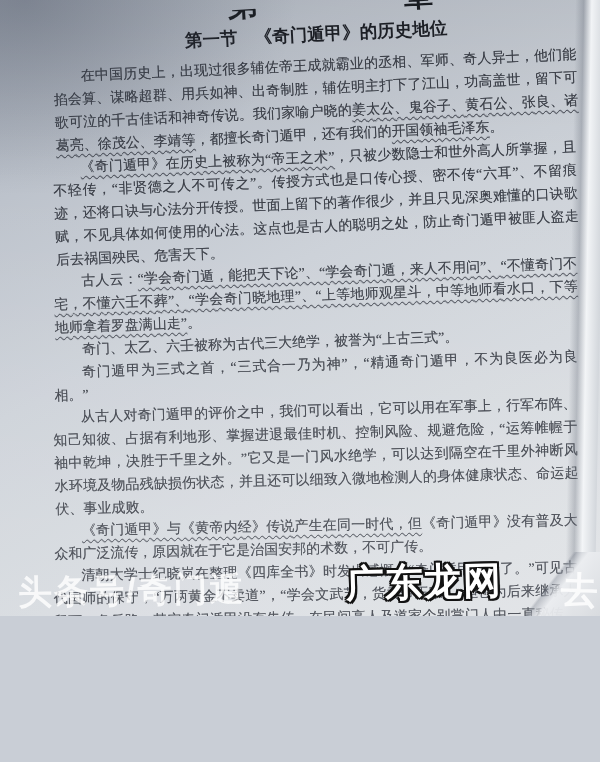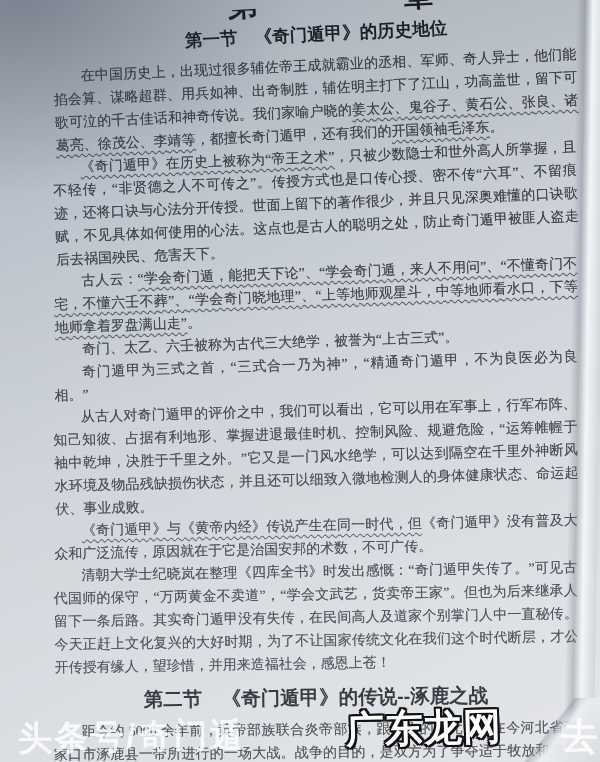--- a/index.html
+++ b/index.html
@@ -2,21 +2,21 @@
 <html><head>
 <meta charset="utf-8">
 <style>
   html,body{margin:0;padding:0;}
   body{
     width:600px;height:762px;overflow:hidden;
     font-family:"Liberation Serif","DejaVu Serif",serif;
     background:#c9ced6;
   }
   .photo{
-    position:relative;width:600px;height:762px;overflow:hidden;
+    position:relative;width:600px;height:616px;overflow:hidden;
     background:linear-gradient(152deg,#a6adb9 0%,#bcc2cb 20%,#c9ცed5 38%,#ccd1d8 45%,#d5d9de 68%,#dcdfe3 88%,#dfe1e5 100%);
     background:linear-gradient(152deg,#a6adb9 0%,#bcc2cb 20%,#ccd1d8 45%,#d5d9de 68%,#dcdfe3 88%,#dfe1e5 100%);
   }
   .vignette{
     position:absolute;inset:0;
     background:radial-gradient(ellipse 420px 300px at 4% 0%,rgba(58,66,82,.34),rgba(58,66,82,0) 65%),
                linear-gradient(to bottom,rgba(0,0,0,.05),rgba(255,255,255,0) 30%,rgba(255,255,255,.12) 85%);
     pointer-events:none;
   }
   .page-edge{

